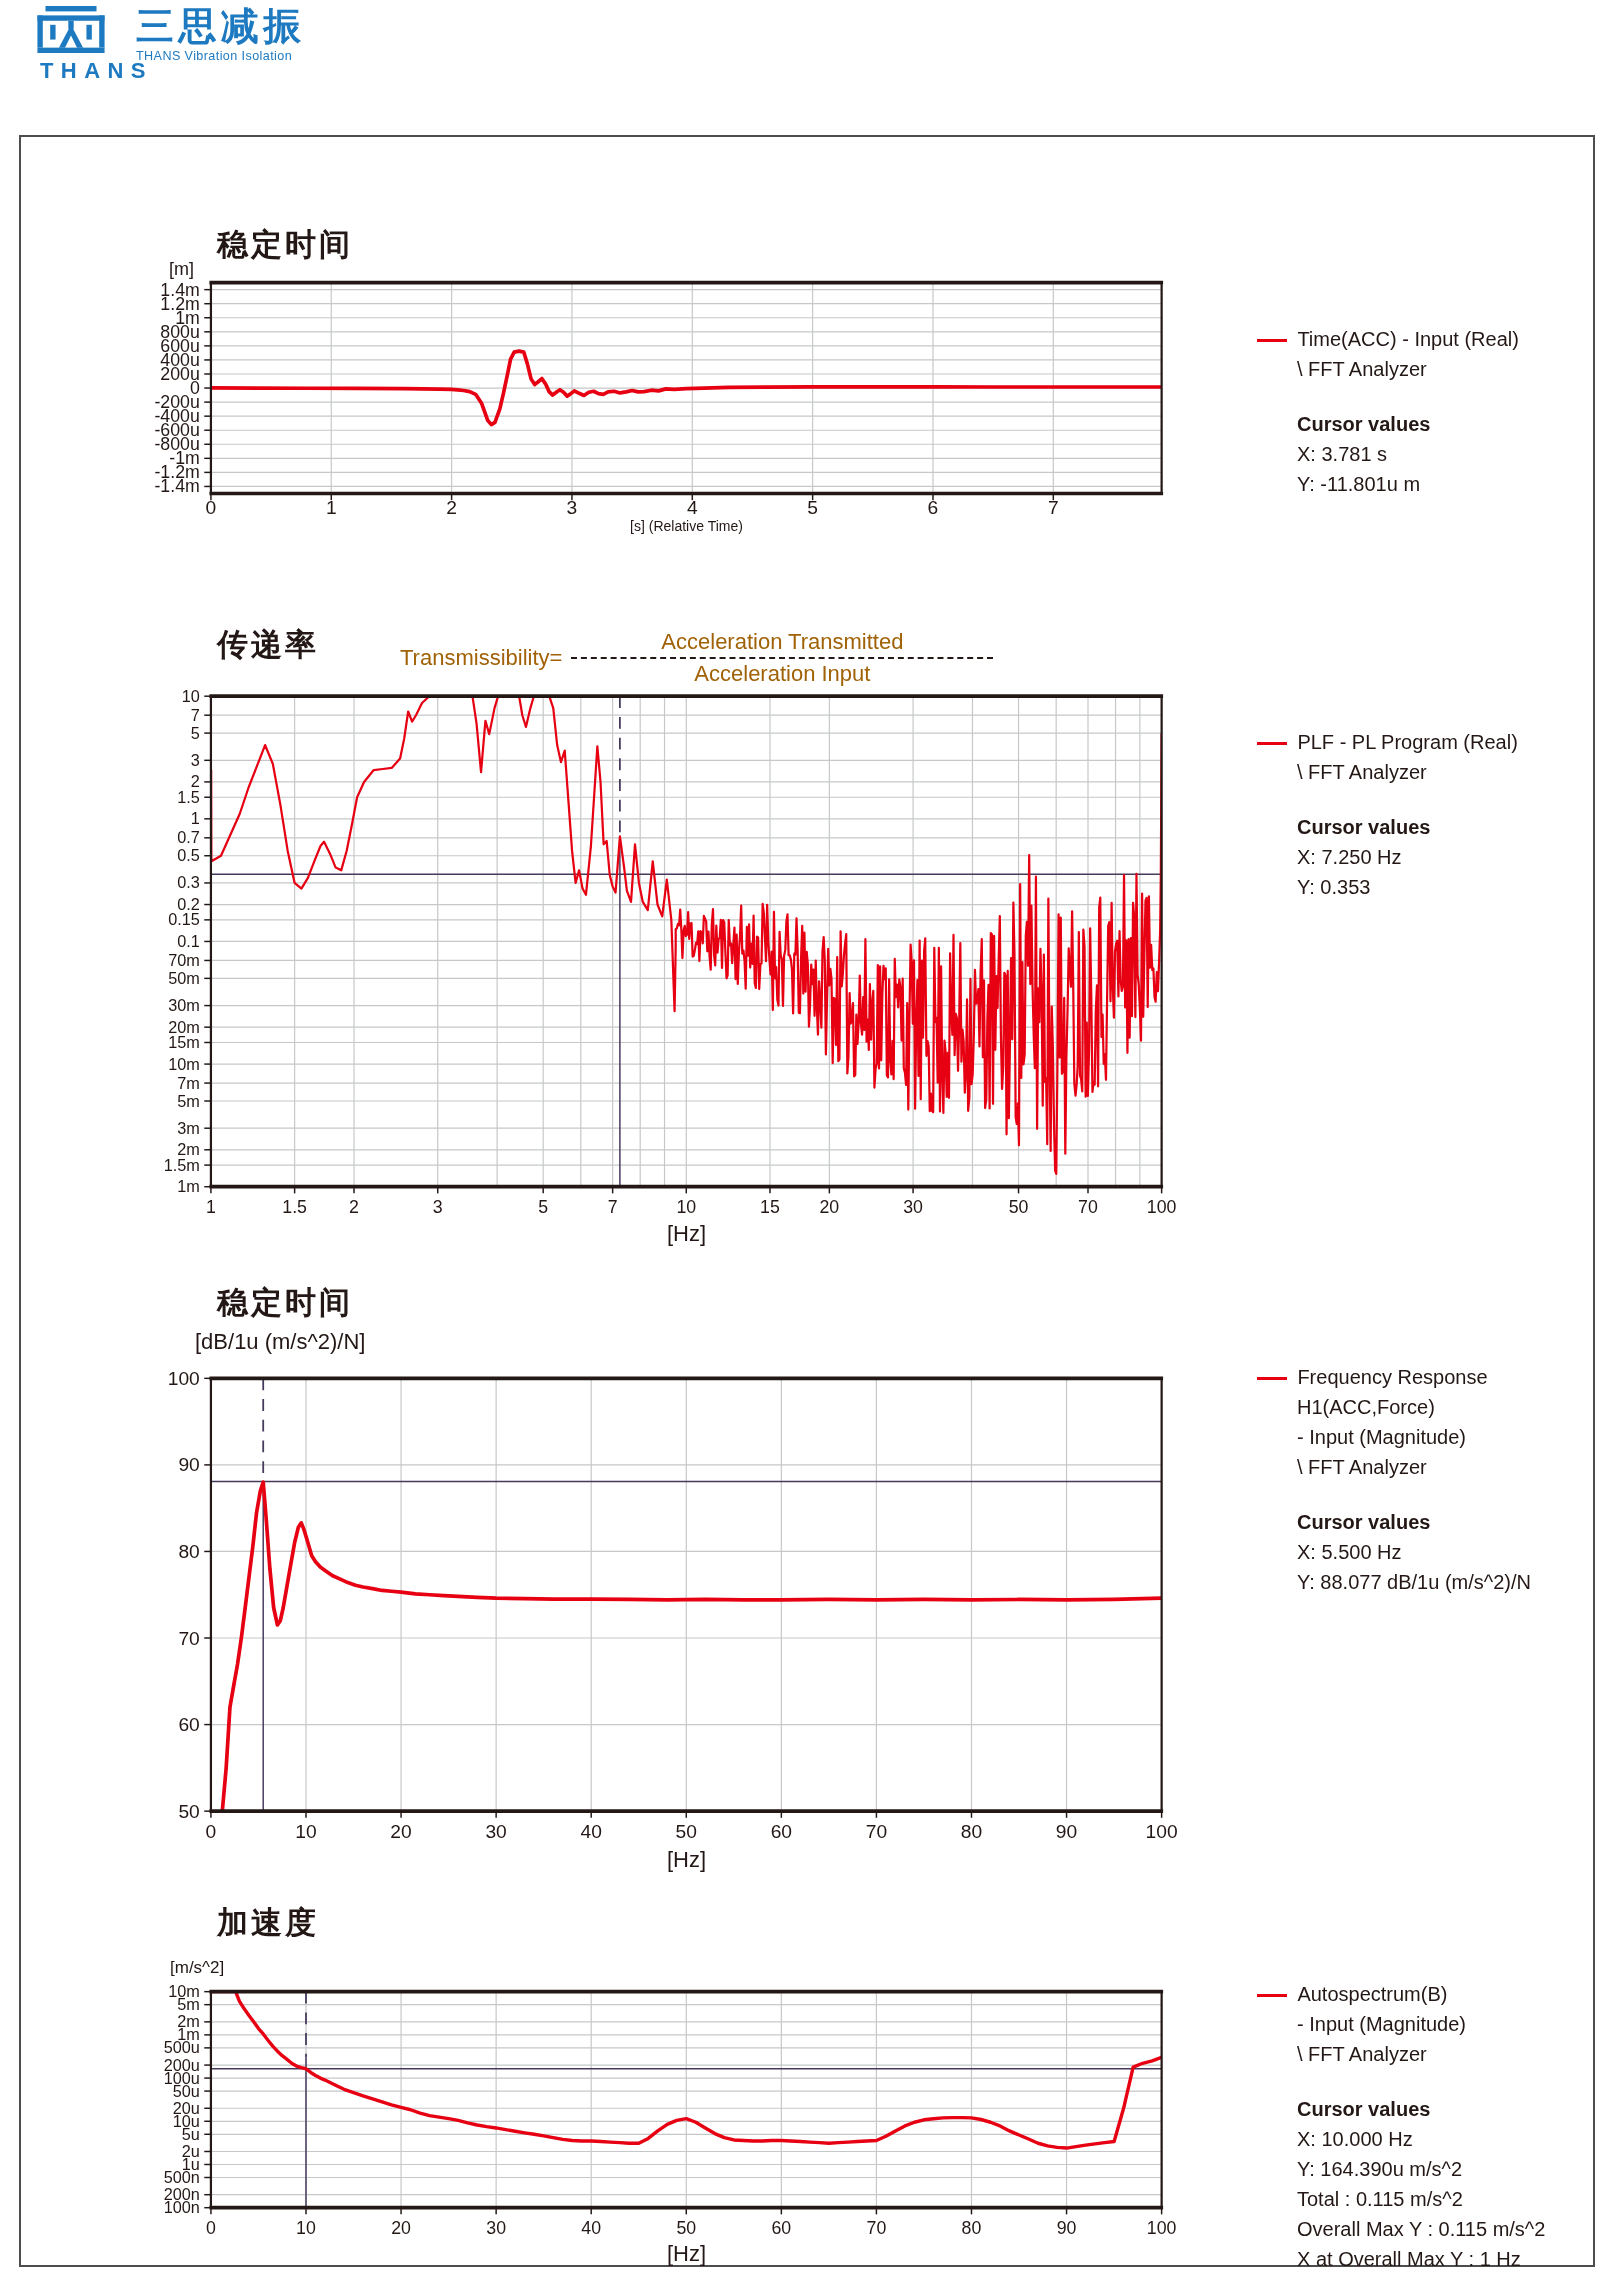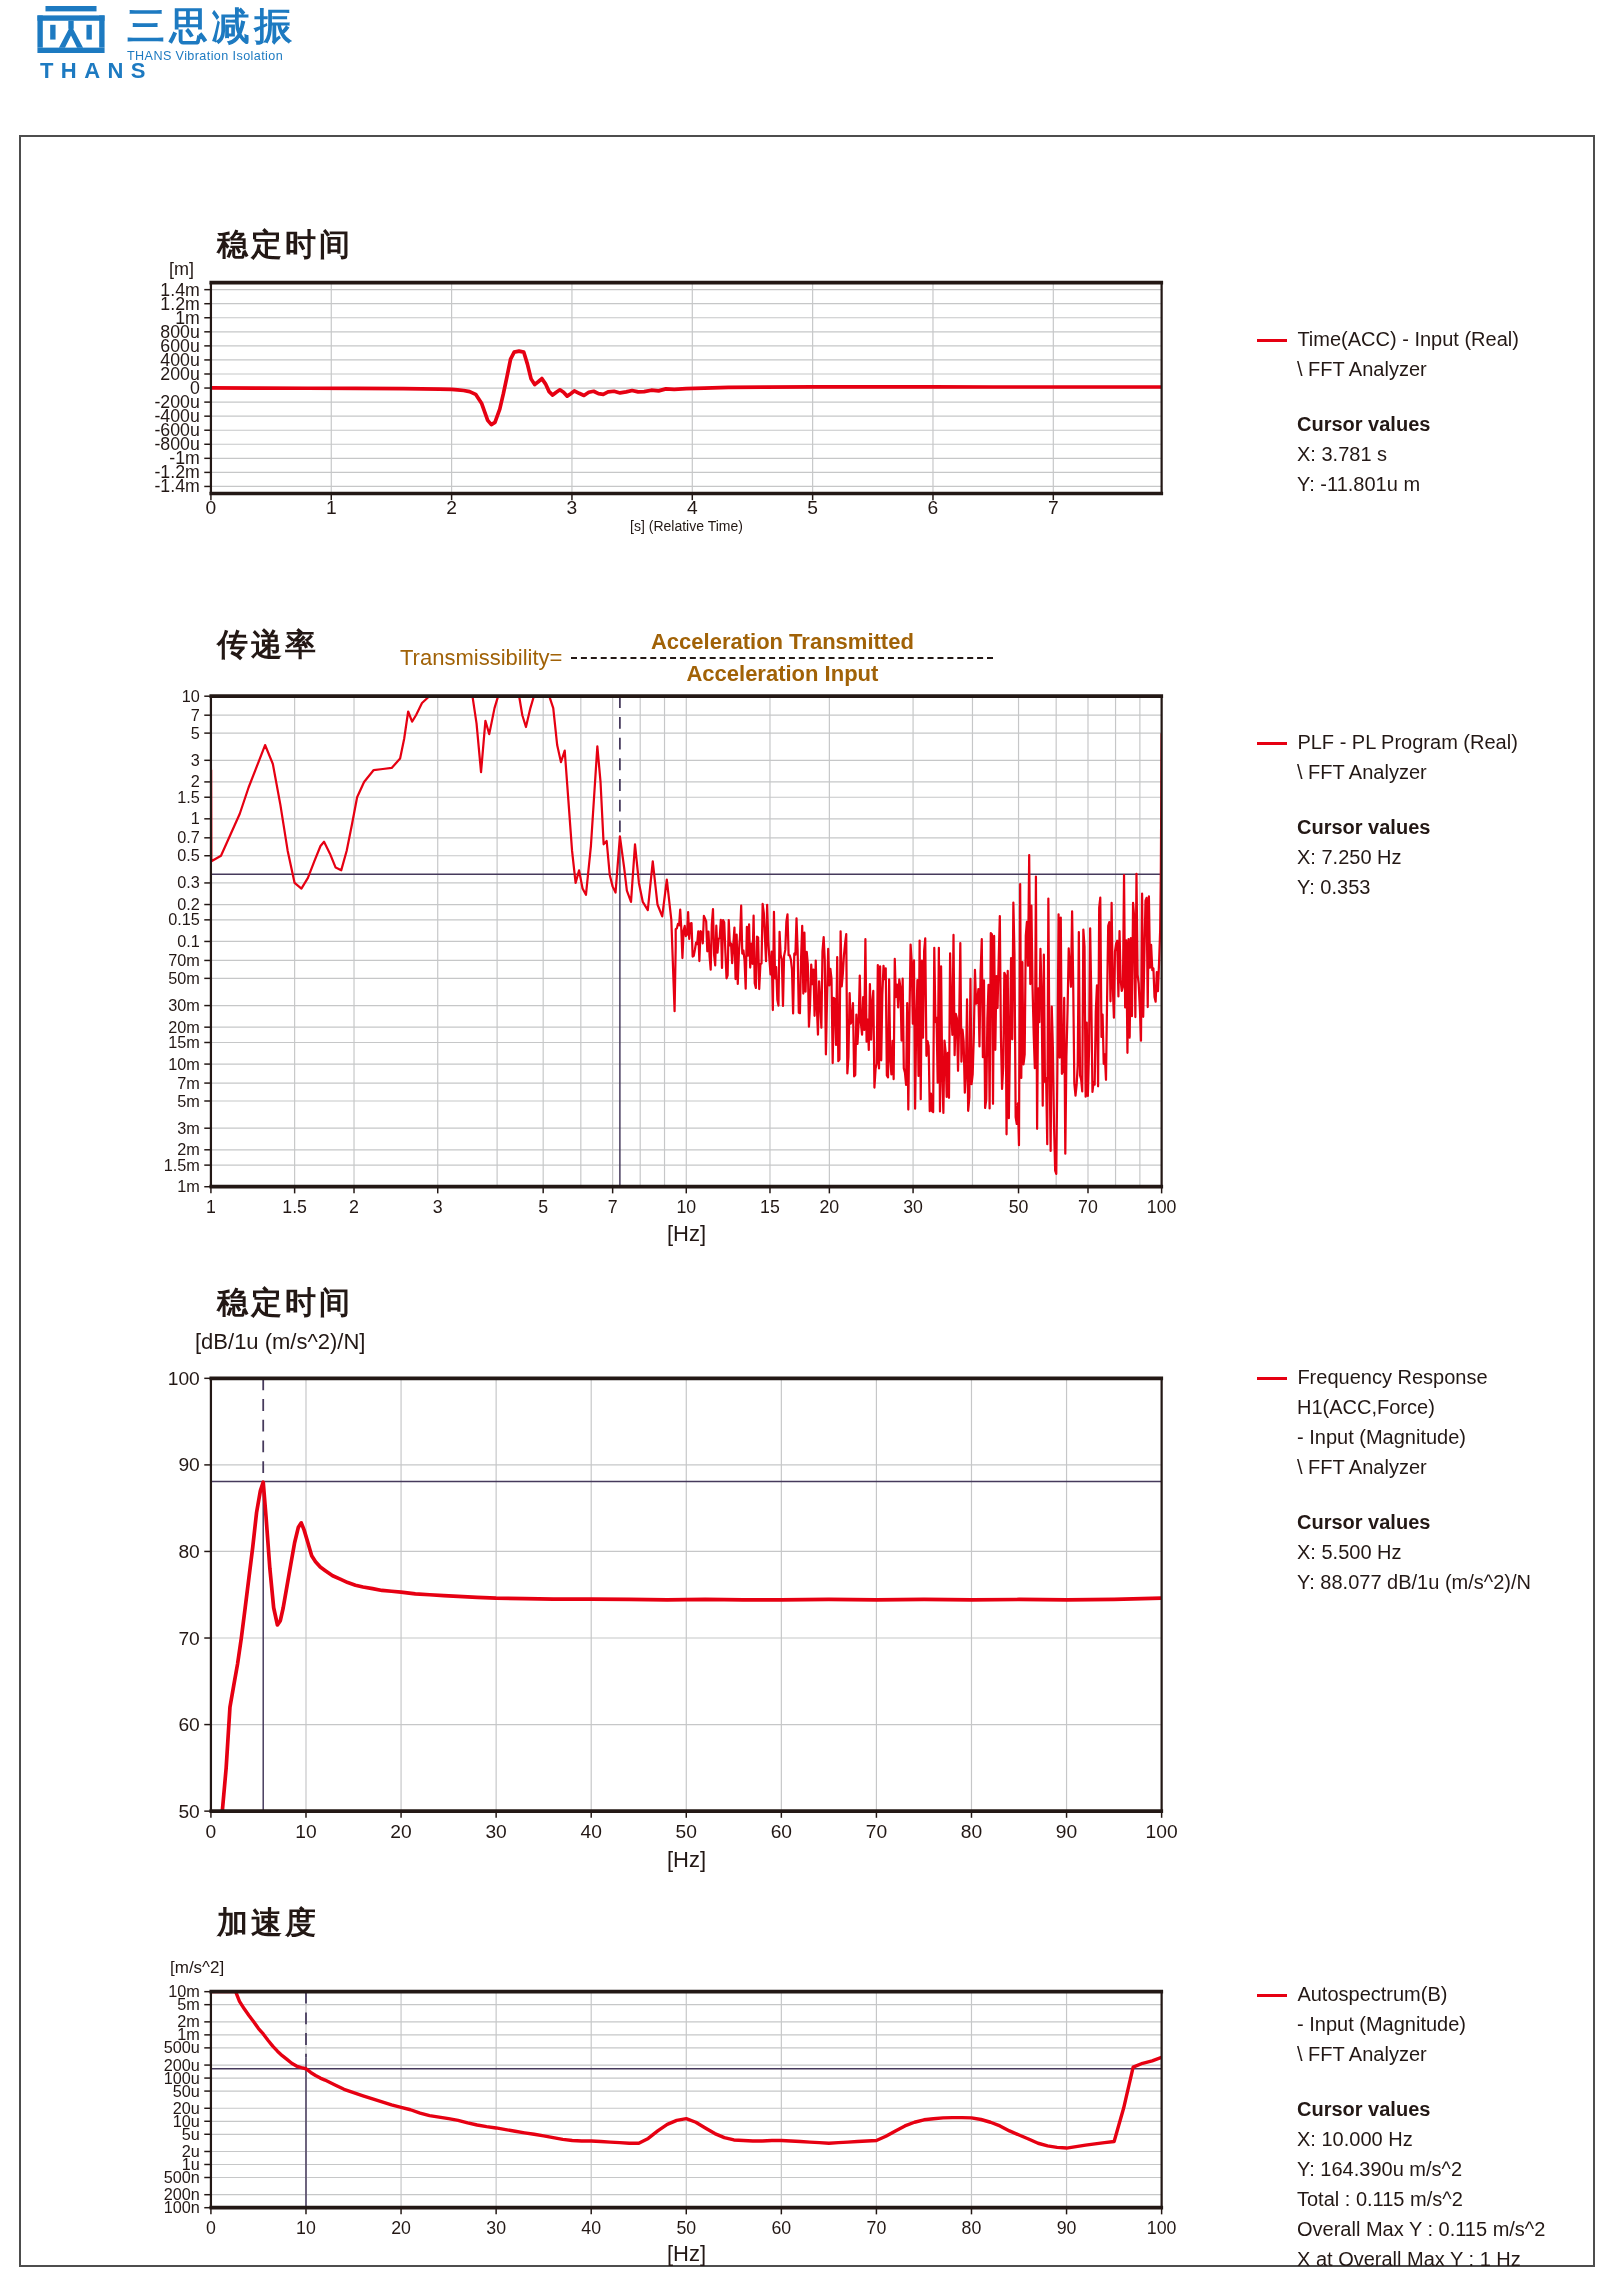--- a/index.html
+++ b/index.html
@@ -8,26 +8,26 @@
   #plots{position:absolute;left:0;top:0;}
   .ctitle{position:absolute;left:217px;font-size:31px;font-weight:600;letter-spacing:3px;color:#231815;}
   .yunit{position:absolute;font-size:18px;color:#231815;}
   .xlabel{position:absolute;left:211px;width:951px;text-align:center;font-size:22px;color:#231815;}
   .legend{position:absolute;left:1257px;width:318px;font-size:20px;line-height:30px;color:#231815;}
   .lg-line{white-space:nowrap;}
   .lg-line .dash{display:inline-block;width:30px;height:3px;background:#e60012;vertical-align:middle;margin-right:10.4px;}
   .lg-indent{padding-left:40px;}
   .lg-cursor-title{font-weight:bold;padding-left:40px;margin-top:25px;}
   .formula{position:absolute;left:400px;top:629px;display:flex;align-items:center;font-size:22px;color:#a16207;}
-  .frac{display:inline-flex;flex-direction:column;align-items:center;margin-left:9px;width:422px;font-weight:bold;}
+  .frac{display:inline-flex;flex-direction:column;align-items:center;margin-left:9px;width:422px;}
   .frac .bar{width:100%;border-top:2.2px dashed #231815;margin:2.2px 0 1.5px 0;height:0;}
   .logo{position:absolute;left:37px;top:6px;display:flex;align-items:flex-start;}
   .logo-left{width:68px;text-align:center;}
   .brand{font-size:22px;font-weight:bold;color:#1d7ac1;letter-spacing:7.4px;margin-top:1.5px;margin-left:3px;}
-  .logo-right{margin-left:22px;}
+  .logo-right{margin-left:31px;}
   .cn-name{font-size:38px;font-weight:bold;color:#1d7ac1;letter-spacing:4.4px;line-height:41px;}
   .en-name{font-size:12.6px;color:#1d7ac1;margin-top:1.5px;letter-spacing:0.4px;}
 </style>
 </head>
 <body>
 
 <div class="logo">
   <div class="logo-left">
     <svg width="68" height="47" viewBox="0 0 100 70">
       <g fill="#1d7ac1">

